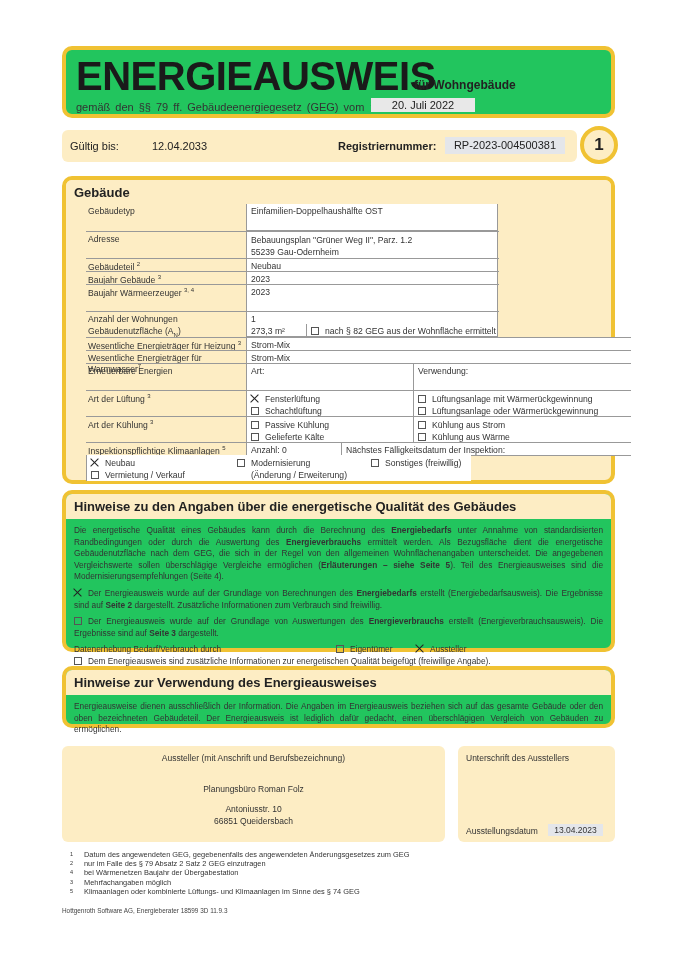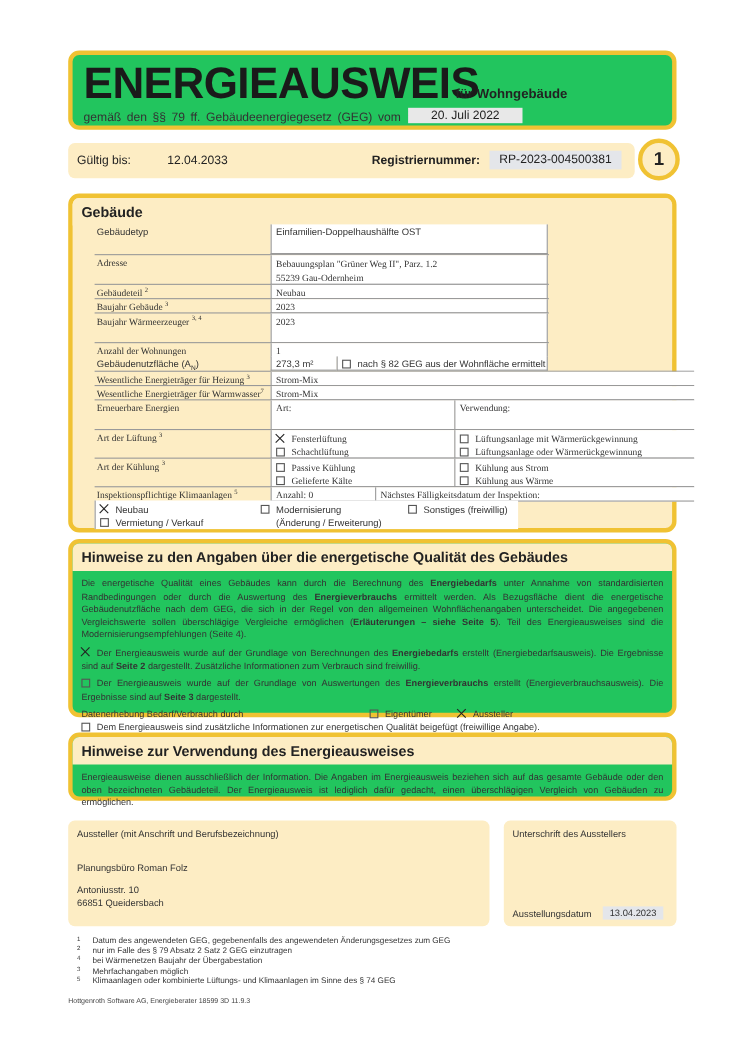--- a/index.html
+++ b/index.html
@@ -21,35 +21,35 @@
   .section { left: 62px; width: 553px; }
   .sec-head { background: #fdedc4; font-weight: bold; font-size: 13px; padding: 5px 8px; border-radius: 6px 6px 0 0; }
   .gebaeude { top: 176px; height: 308px; background: #fdedc4; }
   .grid-table { position: absolute; left: 4px; top: 24px; font-size: 8.6px; }
   .row { position: absolute; left: 16px; display: flex; }
   .c-lbl { width: 160px; padding: 2px 0 0 2px; color: #333; }
   .c-val { background: #fff; border-left: 1px solid #999; border-bottom: 1px solid #999; padding: 2px 0 0 4px; color: #333; position: relative; }
   .c-val.wide { width: 385px; border-right: none; }
   .c-val.mid { width: 252px; border-right: 1px solid #999; }
   .img-area { position: absolute; left: 416px; top: 24px; width: 129px; height: 122px; background: #fdedc4; }
-  .row-line { border-top: 1px solid #999; font-family: Liberation Serif, serif; }
+  .row-line { border-top: 1px solid #999; }
   sup { font-size: 6px; }
   .cb { display: inline-block; width: 8px; height: 8px; border: 1px solid #555; margin-right: 6px; vertical-align: -1px; position: relative; }
   .cb.x::before, .cb.x::after { content: ""; position: absolute; left: -2px; top: 3px; width: 11px; height: 1px; background: #222; }
   .cb.x::before { transform: rotate(45deg); }
   .cb.x::after { transform: rotate(-45deg); }
   .cb.x { border: none; }
 
   .hinweise { top: 490px; height: 162px; }
   .hinweise .body { font-size: 8.3px; line-height: 11.6px; padding: 6px 8px; text-align: justify; color: #333; }
   .hinweise .body p { margin-bottom: 5px; }
   .verwendung { top: 666px; height: 62px; }
   .verwendung .body { font-size: 8.3px; line-height: 11.6px; padding: 6px 8px; text-align: justify; color: #333; }
 
-  .aussteller { left: 62px; top: 746px; width: 383px; height: 96px; background: #fdedc4; border-radius: 6px; font-size: 8.5px; padding: 7px 8px; color: #333; }
+  .aussteller { left: 62px; top: 746px; width: 383px; height: 96px; background: #fdedc4; border-radius: 6px; font-size: 8.5px; padding: 7px 8px; color: #333; text-align: center; }
   .unterschrift { left: 458px; top: 746px; width: 157px; height: 96px; background: #fdedc4; border-radius: 6px; font-size: 8.5px; padding: 7px 8px; color: #333; }
   .ausst-date { position: absolute; left: 90px; top: 78px; width: 55px; height: 12px; background: #e4e6ea; text-align: center; line-height: 12px; }
 
   .footnotes { left: 70px; top: 850px; font-size: 7.4px; line-height: 9.2px; color: #333; }
   .footnotes .fn { display: flex; }
   .footnotes .fn .n { width: 14px; font-size: 5.5px; vertical-align: top; }
   .software { left: 62px; top: 907px; font-size: 6.4px; color: #444; }
 </style>
 </head>
 <body>

